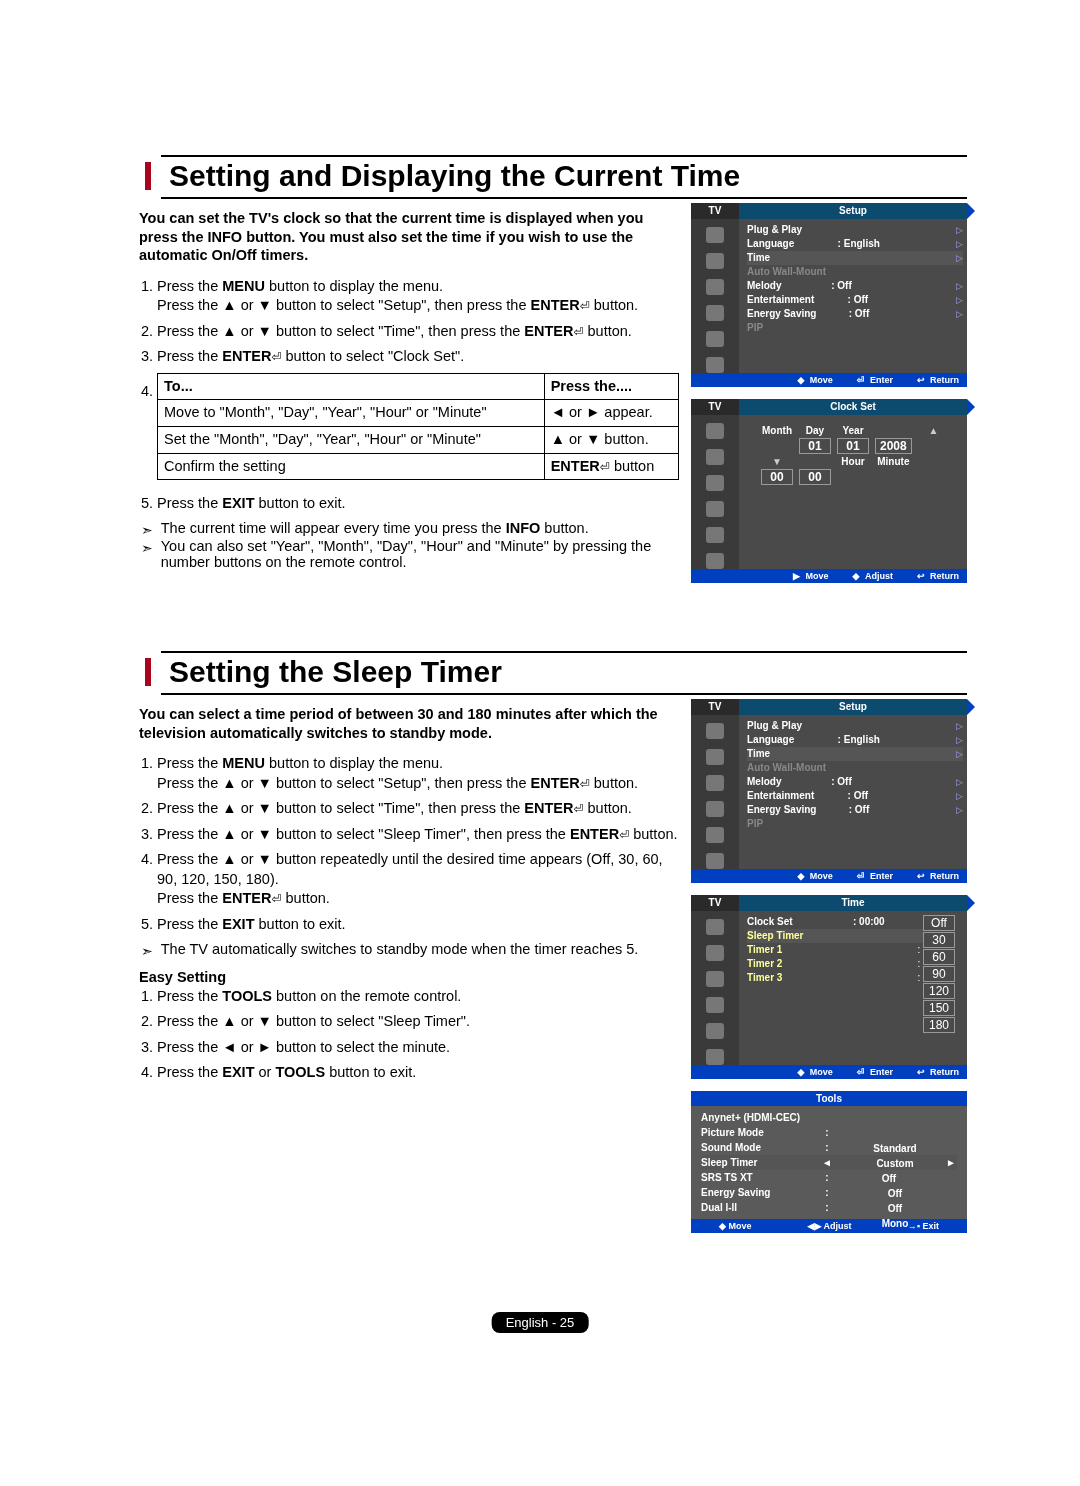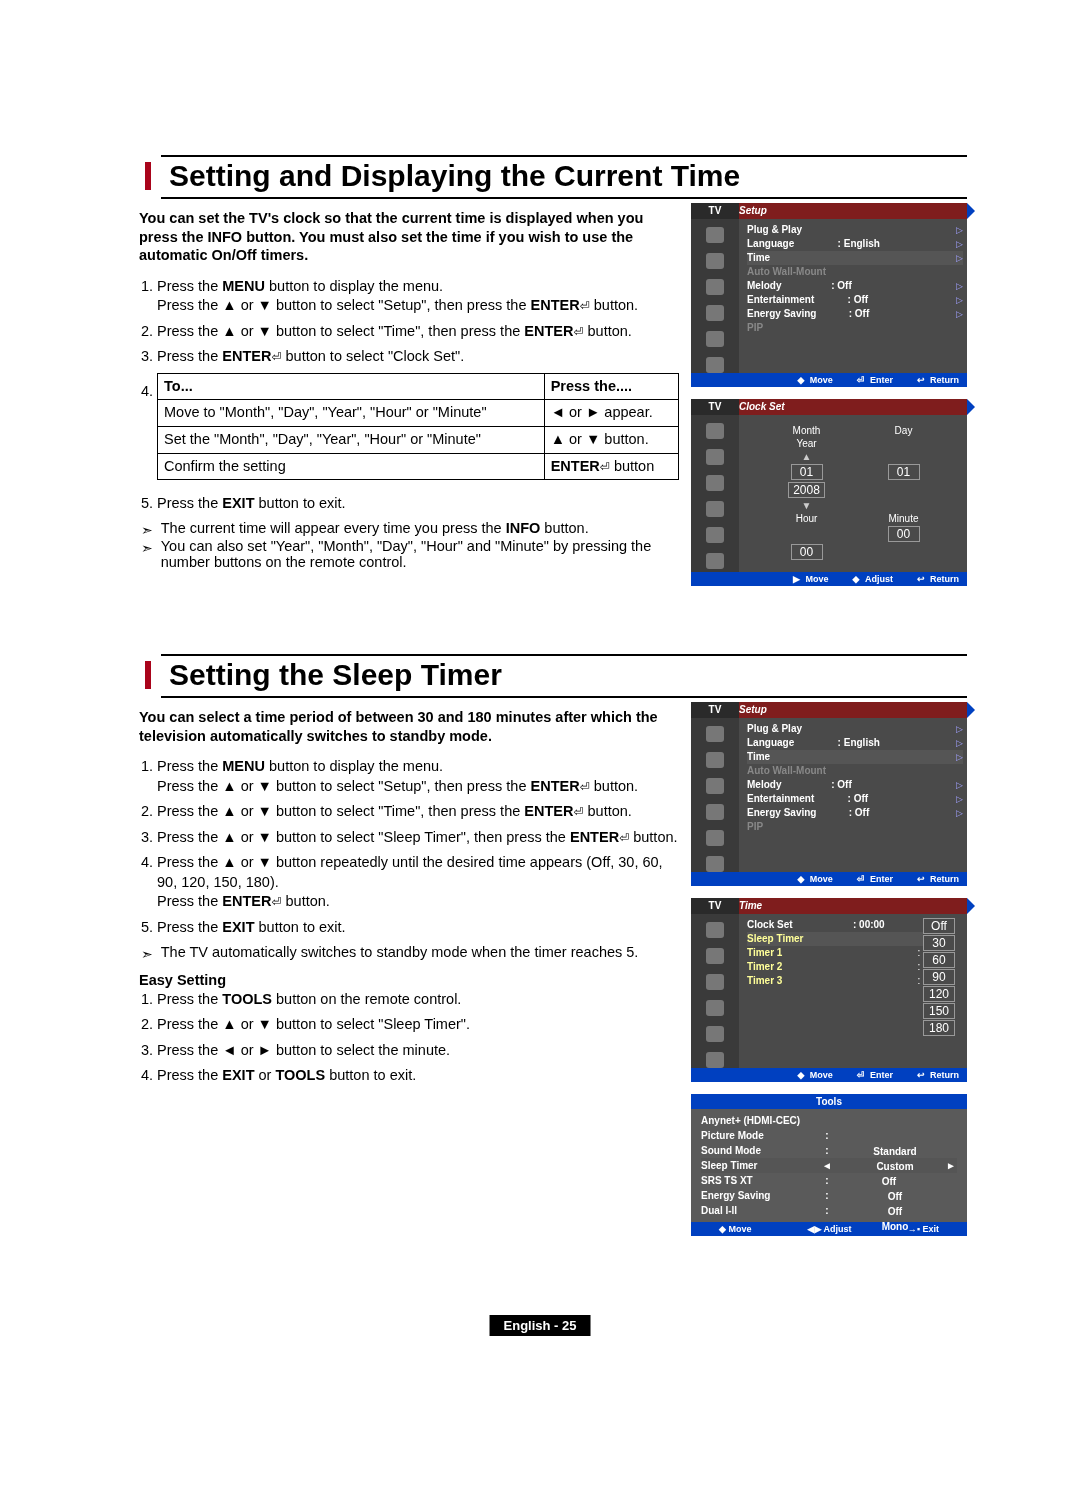--- a/index.html
+++ b/index.html
@@ -76,26 +76,25 @@
 }
 .osd-head-left {
   width: 48px;
   background: #2a2a2a;
   text-align: center;
   font-weight: bold;
   line-height: 16px;
 }
 .osd-head-center {
   flex: 1;
-  background: #7f1d1d;
-  text-align: left;
+  background: #0c4a6e;
+  text-align: center;
   font-weight: bold;
   line-height: 16px;
   position: relative;
-  font-style: italic;
 }
 .osd-head-center::after {
   content: "";
   position: absolute;
   right: -8px; top: 0;
   border-top: 8px solid transparent;
   border-bottom: 8px solid transparent;
   border-left: 8px solid #0040c0;
 }
 .osd-body { display: flex; }
@@ -140,24 +139,24 @@
   display: flex;
   justify-content: flex-end;
   gap: 18px;
   padding: 2px 8px;
   font-size: 9px;
   font-weight: bold;
 }
 .osd-foot span::before { content: ""; margin-right: 3px; }
 .clock-grid {
   display: grid;
-  grid-template-columns: 1fr 1fr;
+  grid-template-columns: 1fr 1fr 1fr 1fr 1fr;
   text-align: center;
   gap: 2px 6px;
-  font-weight: normal;
+  font-weight: bold;
   padding: 6px 14px 8px 14px;
 }
 .opt-list {
   display: flex;
   flex-direction: column;
   align-items: center;
   gap: 1px;
   margin-left: auto;
   margin-right: 8px;
 }
@@ -192,23 +191,23 @@
   padding: 2px 0;
 }
 .pagefoot {
   position: absolute;
   bottom: -100px;
   left: 50%;
   transform: translateX(-50%);
   background: #000;
   color: #fff;
   padding: 3px 14px;
-  border-radius: 0;
+  border-radius: 8px;
   font-size: 13px;
-  font-weight: bold;
+  font-weight: normal;
 }
 </style>
 </head>
 <body>
 
 <div class="page">
 
   <div class="section">
     <div class="heading">
       <span class="heading-bar"></span>

